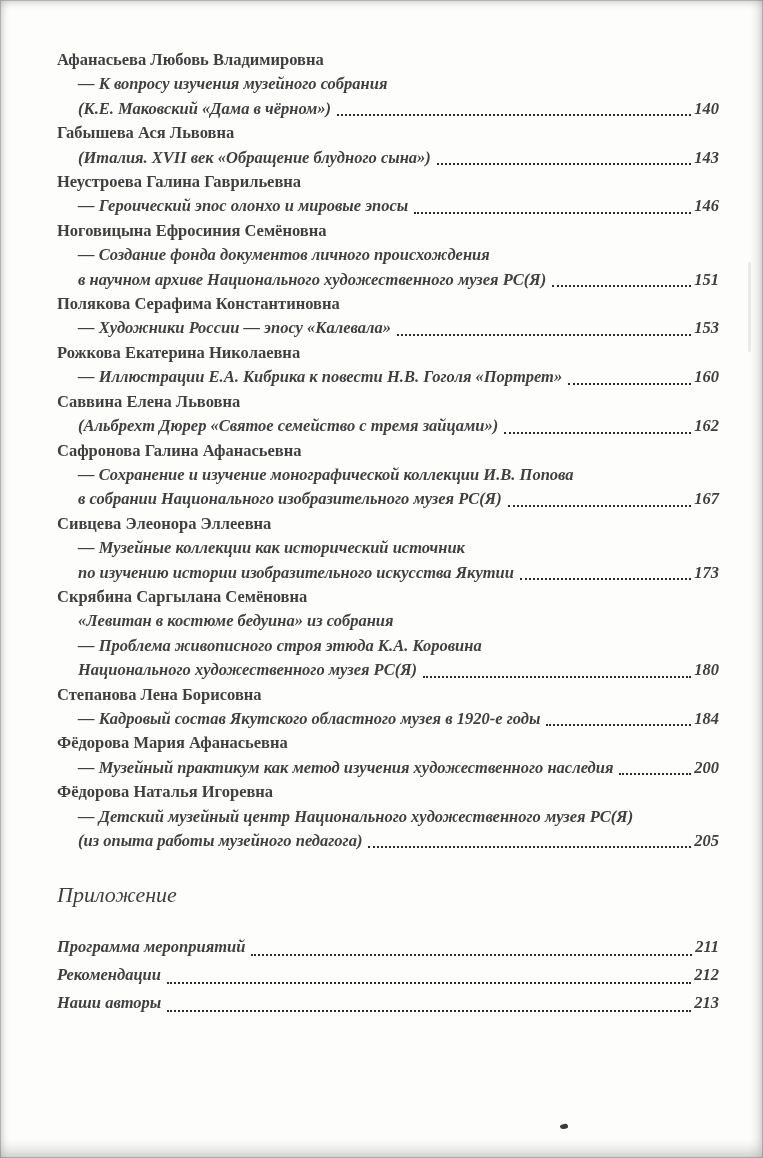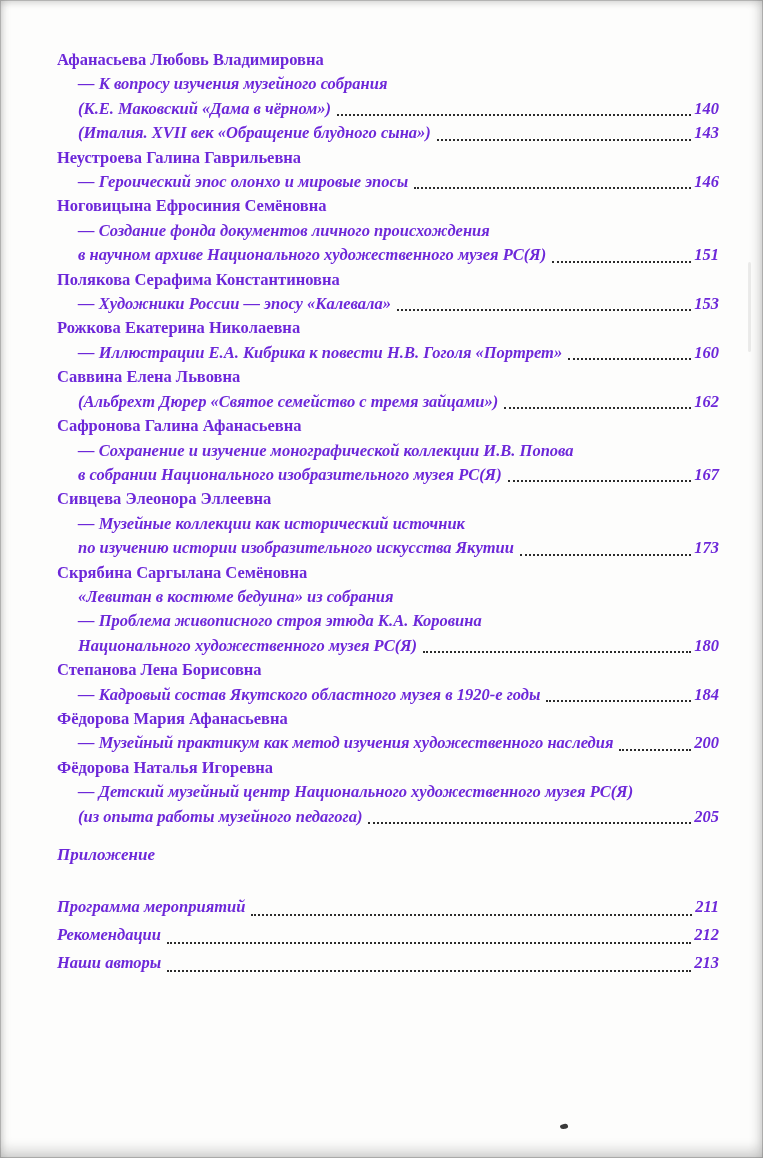--- a/index.html
+++ b/index.html
@@ -11,21 +11,21 @@
     box-sizing: border-box;
     background: #fdfdfc;
     overflow: hidden;
     box-shadow:
       inset 0 0 0 1px rgba(0,0,0,.18),
       inset 0 4px 7px rgba(0,0,0,.10),
       inset 0 -9px 12px rgba(0,0,0,.14),
       inset -7px 0 10px rgba(0,0,0,.07),
       inset 4px 0 6px rgba(0,0,0,.05);
     font-family: "Liberation Serif", "DejaVu Serif", serif;
-    color: #6d28d9;
+    color: #404040;
   }
 
   .content {
     position: absolute;
     left: 57px;
     right: 44px;
     top: 48px;
   }
 
   .author {
@@ -54,24 +54,24 @@
     flex: 1 1 auto;
     min-width: 12px;
     border-bottom: 2px dotted #2b2b2b;
     margin: 0 3px 5px 6px;
     align-self: flex-end;
   }
 
   .page { font-weight: 700; font-style: italic; }
 
   .appendix-heading {
-    margin-top: 14px;
+    margin-top: 30px;
     font-style: italic;
-    font-weight: 700;
-    font-size: 17px;
+    font-weight: 400;
+    font-size: 22px;
     line-height: 24px;
   }
 
   .appendix-list { margin-top: 26px; }
 
   .scan-streak {
     position: absolute;
     right: 12px;
     top: 262px;
     width: 3px;
@@ -102,20 +102,21 @@
           <div class="line">
             <span class="text">— К вопросу изучения музейного собрания</span>
           </div>
           <div class="line">
             <span class="text">(К.Е. Маковский «Дама в чёрном»)</span>
             <span class="leader"></span>
             <span class="page">140</span>
           </div>
         </div>
         <div class="entry">
+          <div class="author">Габышева Ася Львовна</div>
           <div class="line">
             <span class="text">(Италия. XVII век «Обращение блудного сына»)</span>
             <span class="leader"></span>
             <span class="page">143</span>
           </div>
         </div>
         <div class="entry">
           <div class="author">Неустроева Галина Гаврильевна</div>
           <div class="line">
             <span class="text">— Героический эпос олонхо и мировые эпосы</span>

